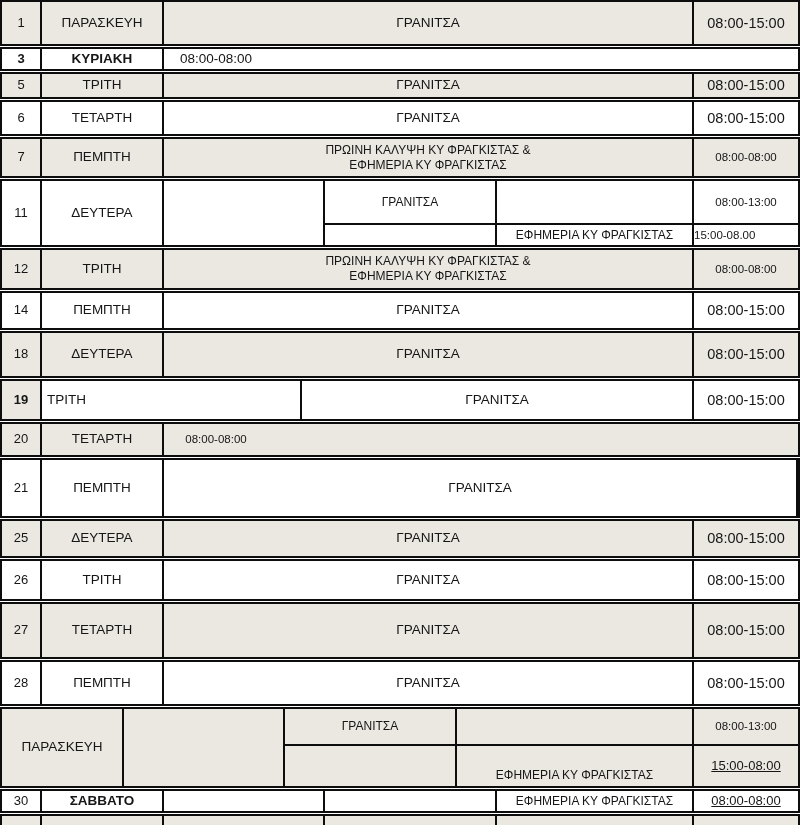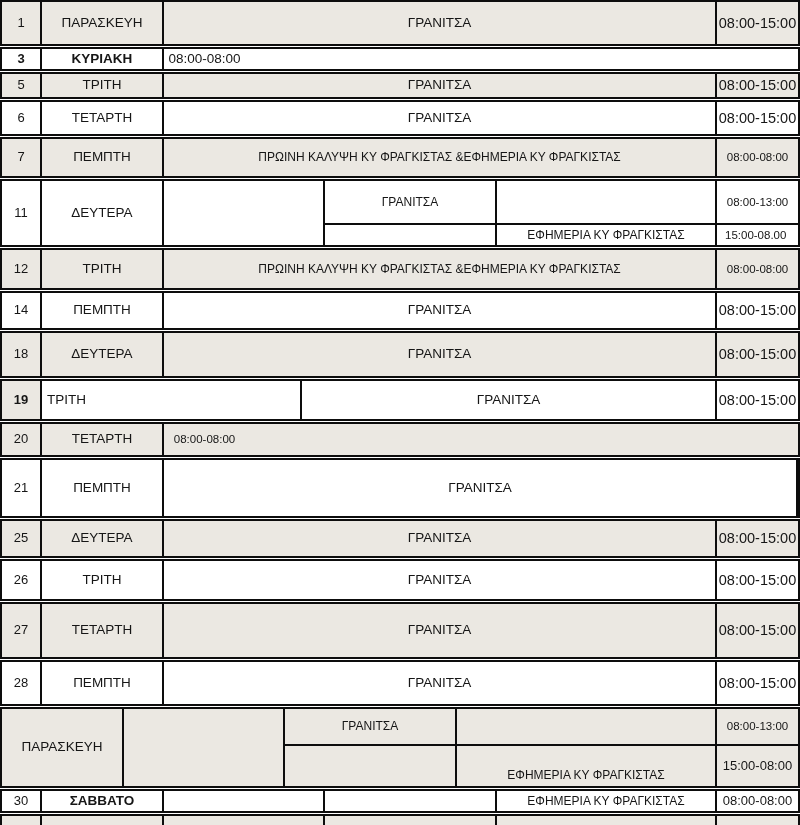--- a/index.html
+++ b/index.html
@@ -17,37 +17,37 @@
   .row.num-shaded .c-num{background:#ebe8e2;font-weight:bold;}
   .cell{
     box-sizing:border-box;display:flex;align-items:center;justify-content:center;
     text-align:center;overflow:hidden;line-height:1.25;
   }
   .vline{border-right:2px solid #0d0d0d;}
   .c-num{width:40px;flex:none;font-size:13px;}
   .c-day{width:122px;flex:none;font-size:13.5px;}
   .c-day-wide{width:260px;flex:none;font-size:13.5px;justify-content:flex-start;padding-left:5px;text-align:left;}
   .c-main{flex:1;font-size:13.5px;}
-  .c-main.two-line{justify-content:center;align-items:center;}
-  .c-time{width:81px;flex:none;}
+  .c-main.two-line{flex-direction:column;justify-content:center;align-items:center;}
+  .c-time{width:104px;flex:none;}
   .t-lg{font-size:14.5px;}
   .t-md{font-size:13.5px;}
-  .t-md2{font-size:13px;}
+  .t-md2{font-size:13px;text-decoration:underline;}
   .t-sm{font-size:11.5px;}
   .txt-sm{font-size:12px;}
   .bold{font-weight:bold;}
   
   .c-empty-tall{width:161px;flex:none;}
   .stack{flex:1;display:flex;flex-direction:column;}
   .subrow{display:flex;align-items:stretch;}
   .subrow.divided{border-bottom:2px solid #0d0d0d;}
   .c-mid{width:172px;flex:none;}
   .c-eph{flex:1;}
   .c-eph.bottom-align{align-items:flex-end;padding-bottom:3px;}
-  .time-left{justify-content:flex-start;padding-left:8px;text-align:left;}
+  .time-left{justify-content:flex-start;padding-left:0;text-align:left;}
   
   .c-e1{width:161px;flex:none;}
   .c-e2{width:172px;flex:none;}
   .c-e3{flex:1;}
 </style>
 </head>
 <body>
 
 <div class="schedule">
 

